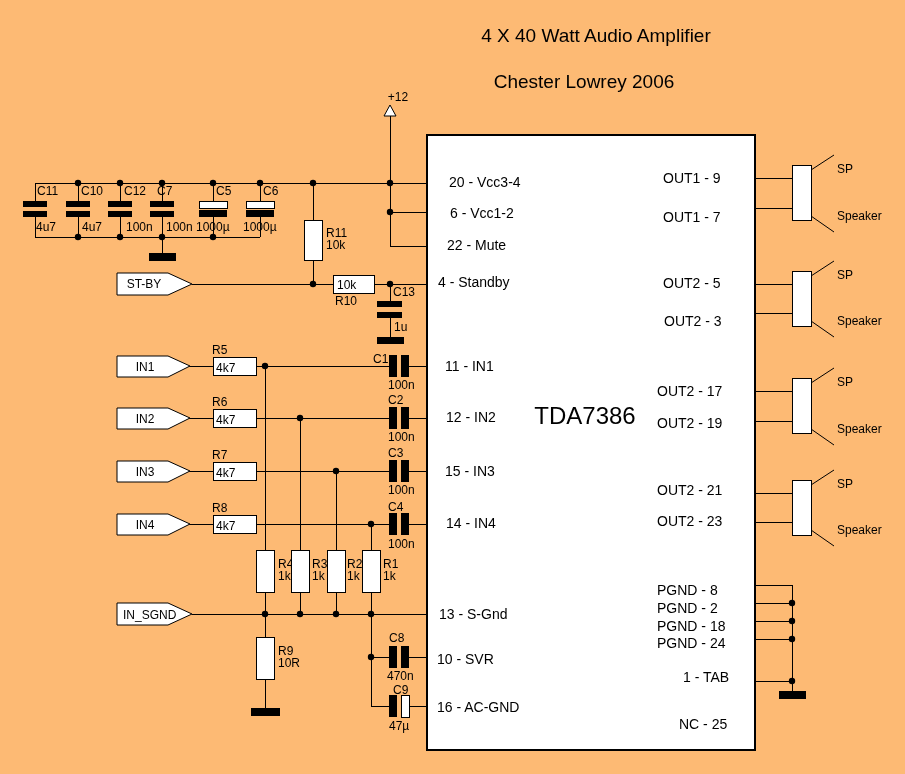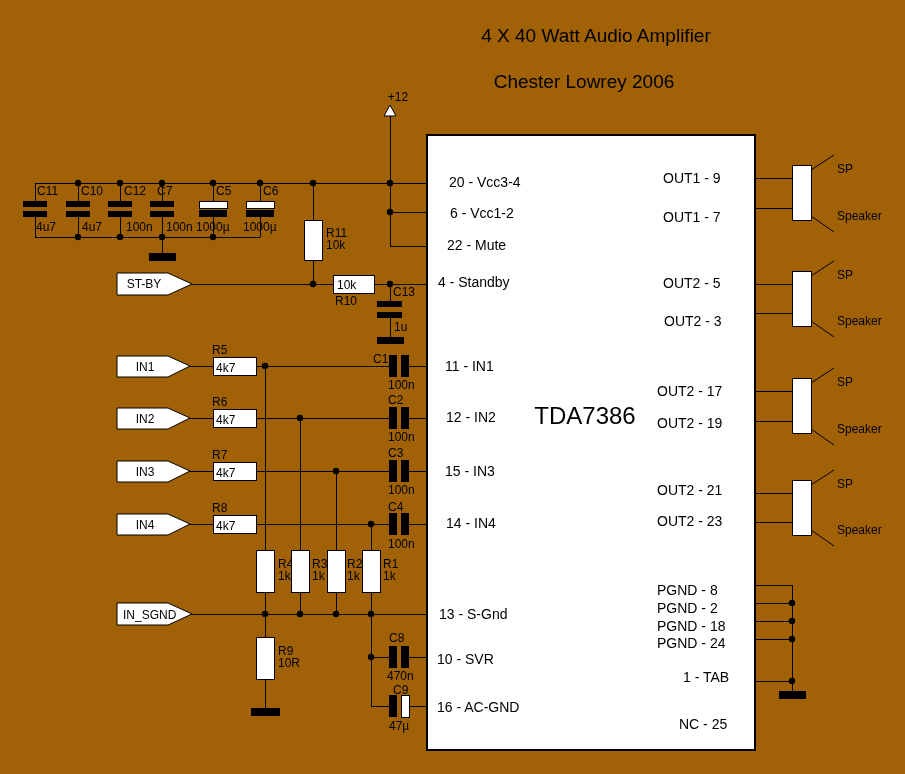--- a/index.html
+++ b/index.html
@@ -1,16 +1,16 @@
 <!DOCTYPE html>
 <html><head>
 <meta charset="utf-8">
 <style>
   html,body { margin:0; padding:0; background:#ffffff; }
-  .page { position:relative; width:905px; height:774px; background:#a16207;
+  .page { position:relative; width:905px; height:774px; background:#fdba74;
           font-family:"Liberation Sans", sans-serif; overflow:hidden; }
   svg text { fill:#000000; font-family:"Liberation Sans", sans-serif; }
   .t12 { font-size:12px; }
   .t14 { font-size:14px; }
   .t19 { font-size:19px; }
   .t24 { font-size:24px; }
   .wire  { stroke:#000; stroke-width:1; fill:none; shape-rendering:crispEdges; }
   .icbox { stroke:#000; stroke-width:2; fill:#ffffff; shape-rendering:crispEdges; }
   .box   { fill:#ffffff; stroke:#000; stroke-width:1; shape-rendering:crispEdges; }
   .plate { fill:#000; shape-rendering:crispEdges; }

